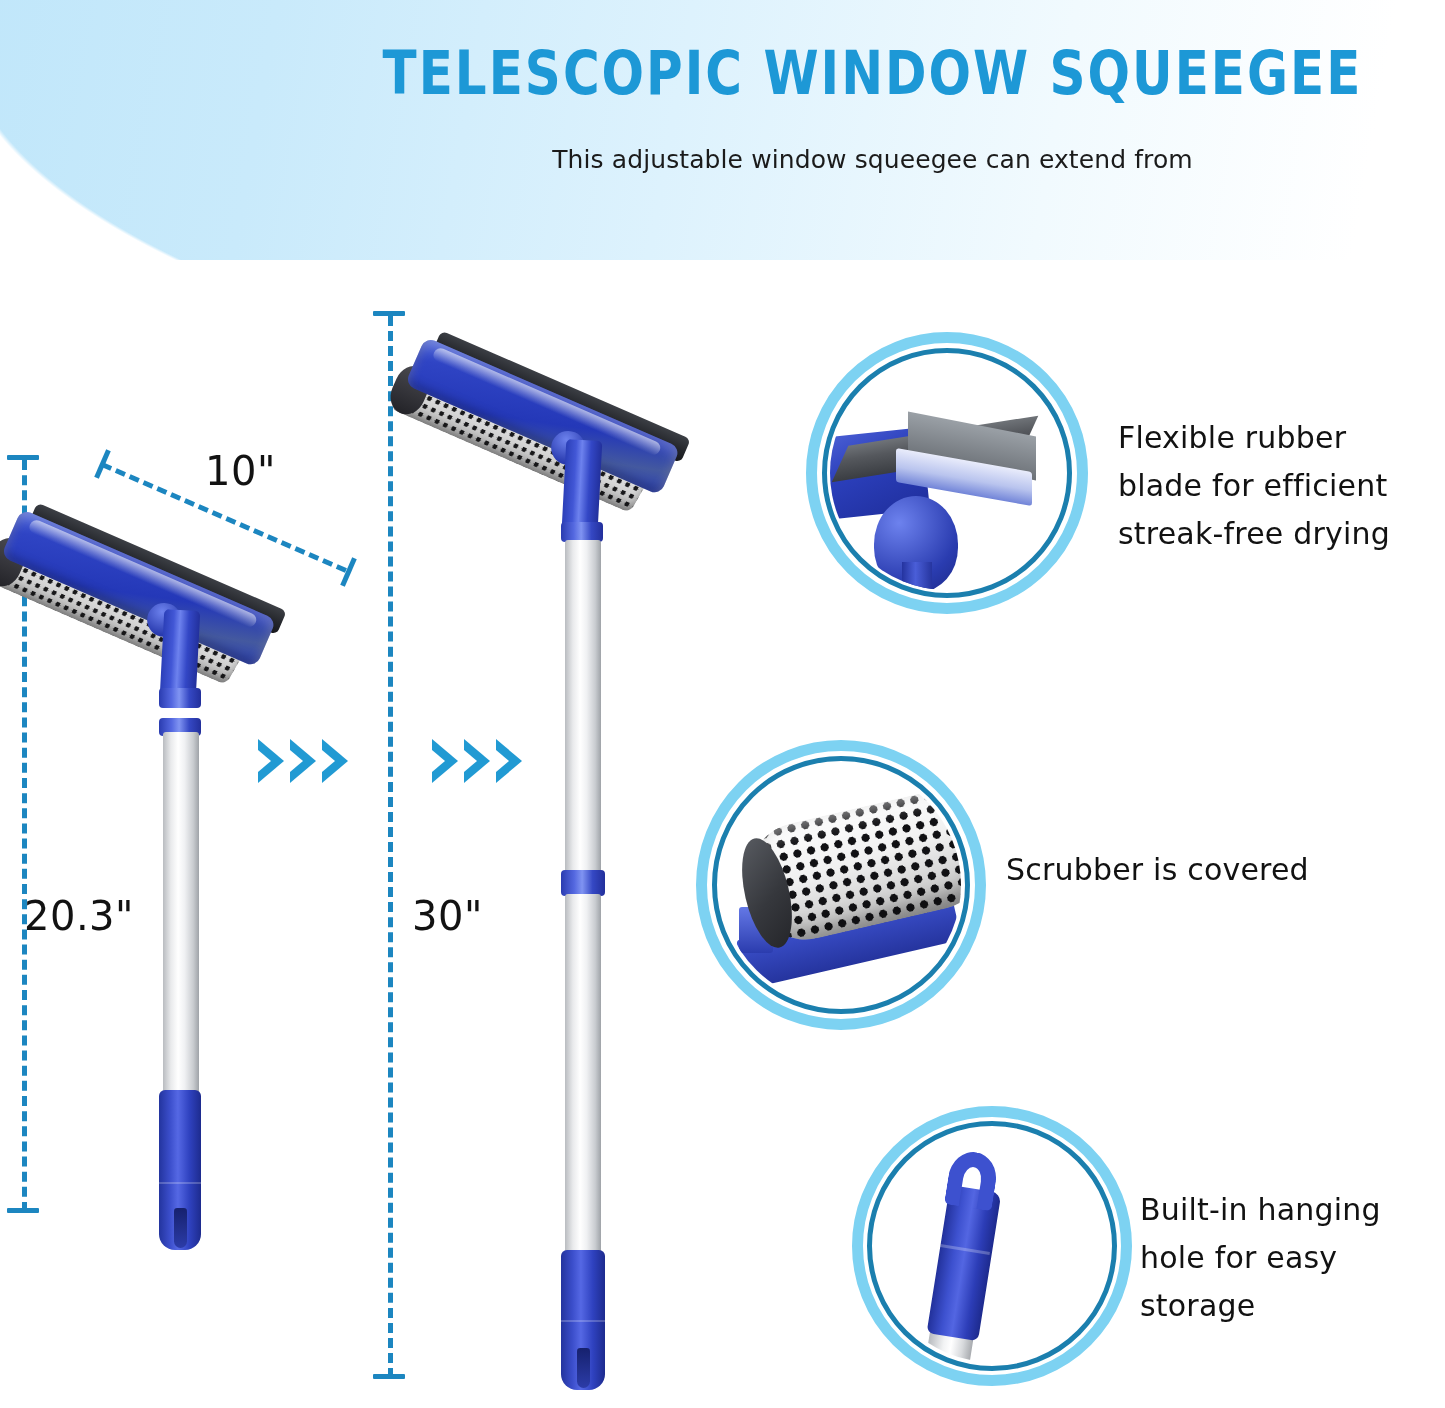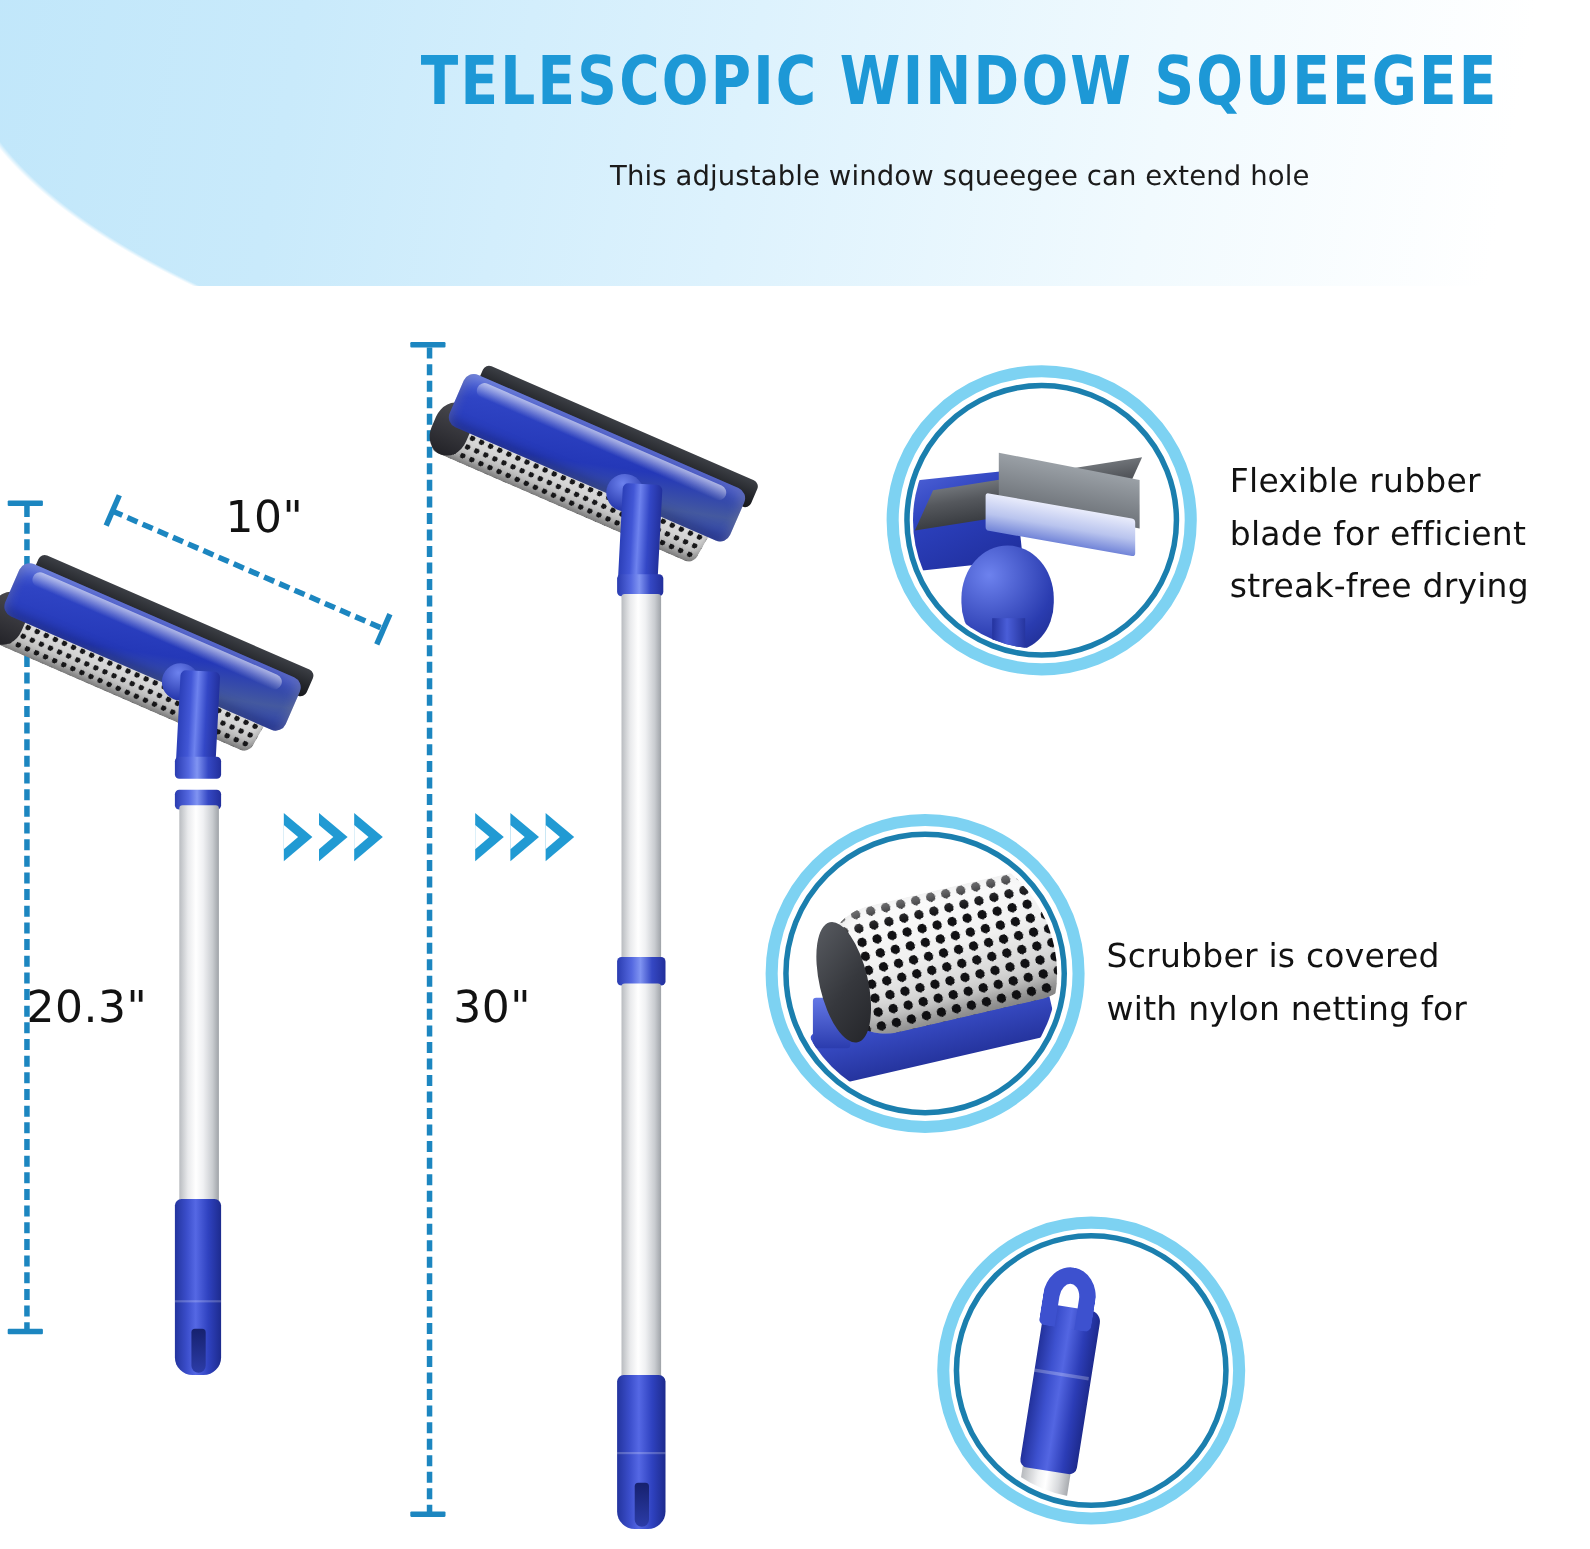--- a/index.html
+++ b/index.html
@@ -294,21 +294,21 @@
 </head>
 <body>
 
 <div id="stage">
 
   <div class="banner">
     <div class="banner-inner"></div>
   </div>
   <div class="title">TELESCOPIC WINDOW SQUEEGEE</div>
   <div class="subtitle">
-    <div>This adjustable  window squeegee can extend hole</div>
+    <div>This adjustable  window squeegee can extend from</div>
   </div>
 
   <div class="dash-v" style="left:22px; top:460px; height:752px;"></div>
   <div class="tcap" style="left:7px; top:455px; width:32px;"></div>
   <div class="tcap" style="left:7px; top:1208px; width:32px;"></div>
   <div class="dim-label" style="left:24px; top:893px;">20.3"</div>
 
   <div class="dash-diag" style="left:102px; top:462px; width:266px; transform:rotate(23.5deg);"></div>
   <div class="tcap-diag" style="left:100px; top:449px; transform:rotate(23.5deg);"></div>
   <div class="tcap-diag" style="left:346px; top:557px; transform:rotate(23.5deg);"></div>
@@ -396,28 +396,32 @@
       <div class="i2-clip" style="left:18px; top:142px; width:34px; height:46px;"></div>
       <div class="i2-roll" style="left:34px; top:42px; width:226px; height:118px; transform:rotate(-13deg);"></div>
       <div class="i2-cap" style="left:24px; top:72px; width:44px; height:112px; transform:rotate(-13deg);"></div>
     </div>
     <div class="ring-inner" style="left:16px; top:16px; width:258px; height:258px;"></div>
     <div class="ring-outer"></div>
   </div>
 
   <div class="callout" style="left:1006px; top:806px; width:420px;margin-top:40px;">
     <div>Scrubber is covered</div>
-    <div>with nylon netting for</div>
   </div>
 
   <div class="inset" style="left:852px; top:1106px; width:280px; height:280px;">
     <div class="inset-clip" style="left:24px; top:24px; width:232px; height:232px;">
       <div class="i3-pole" style="left:52px; top:186px; width:44px; height:60px; transform:rotate(9deg);"></div>
       <div class="i3-grip" style="left:62px; top:58px; width:52px; height:150px; transform:rotate(9deg);"></div>
       <div class="i3-loop" style="left:72px; top:22px; width:48px; height:56px; transform:rotate(9deg);"></div>
       <div class="i3-seam" style="left:64px; top:118px; width:50px; transform:rotate(9deg);"></div>
     </div>
     <div class="ring-inner" style="left:15px; top:15px; width:250px; height:250px;"></div>
     <div class="ring-outer"></div>
   </div>
 
+  <div class="callout" style="left:1140px; top:1186px; width:300px;">
+    <div>Built-in hanging</div>
+    <div>hole for easy</div>
+    <div>storage</div>
+  </div>
 
 </div>
 
 </body></html>

